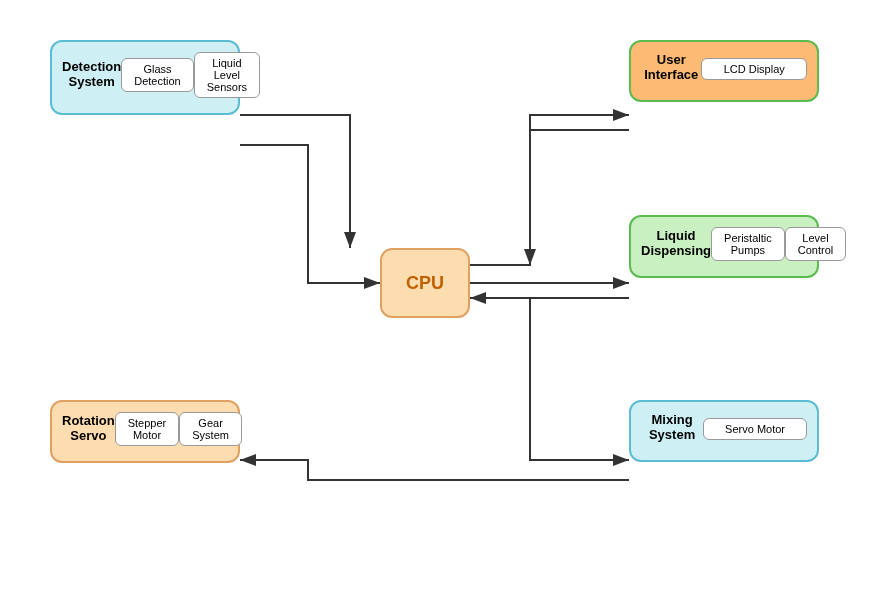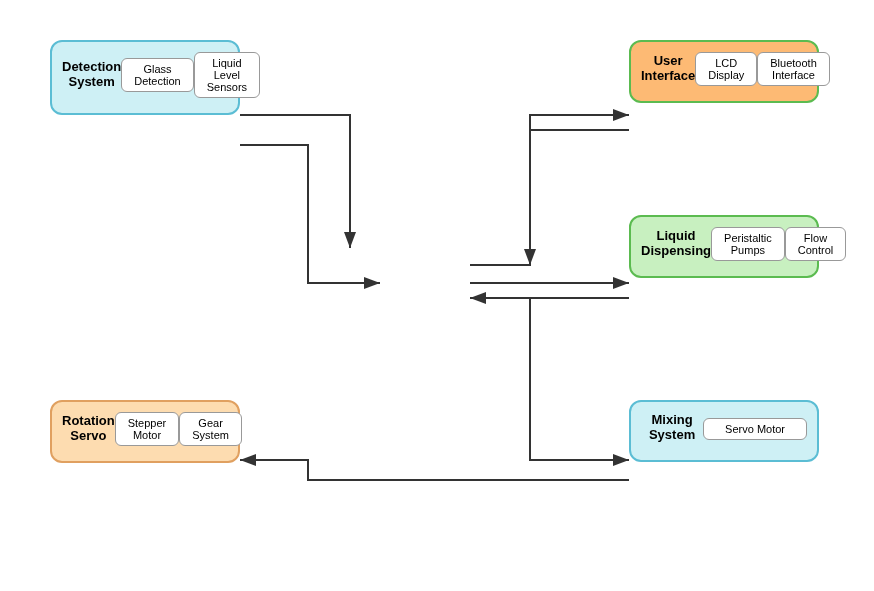--- a/index.html
+++ b/index.html
@@ -145,29 +145,31 @@
 
   <div class="block detection">
     <div class="block-title">Detection System</div>
     <div class="sub-item">Glass Detection</div>
     <div class="sub-item">Liquid Level Sensors</div>
   </div>
 
   <div class="block user-interface">
     <div class="block-title">User Interface</div>
     <div class="sub-item">LCD Display</div>
-    <div class="sub-item">Bluetooth Interface</div>
   </div>
 
   <div class="block liquid-dispensing">
     <div class="block-title">Liquid Dispensing</div>
     <div class="sub-item">Peristaltic Pumps</div>
-    <div class="sub-item">Flow Control</div>
+    <div class="sub-item">Level Control</div>
   </div>
 
+  <div class="cpu">
+    <span>CPU</span>
+  </div>
 
   <div class="block rotation">
     <div class="block-title">Rotation Servo</div>
     <div class="sub-item">Stepper Motor</div>
     <div class="sub-item">Gear System</div>
   </div>
 
   <div class="block mixing">
     <div class="block-title">Mixing System</div>
     <div class="sub-item">Servo Motor</div>

